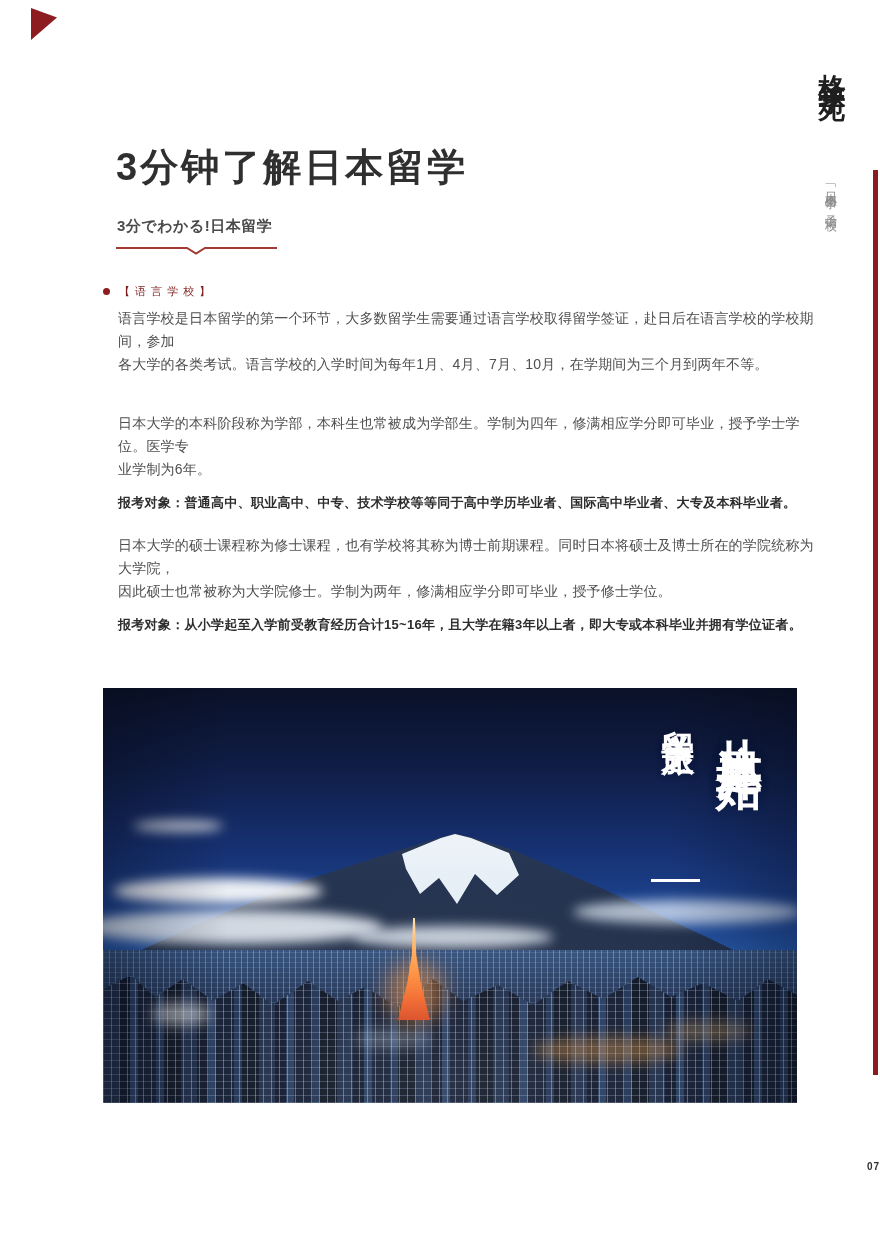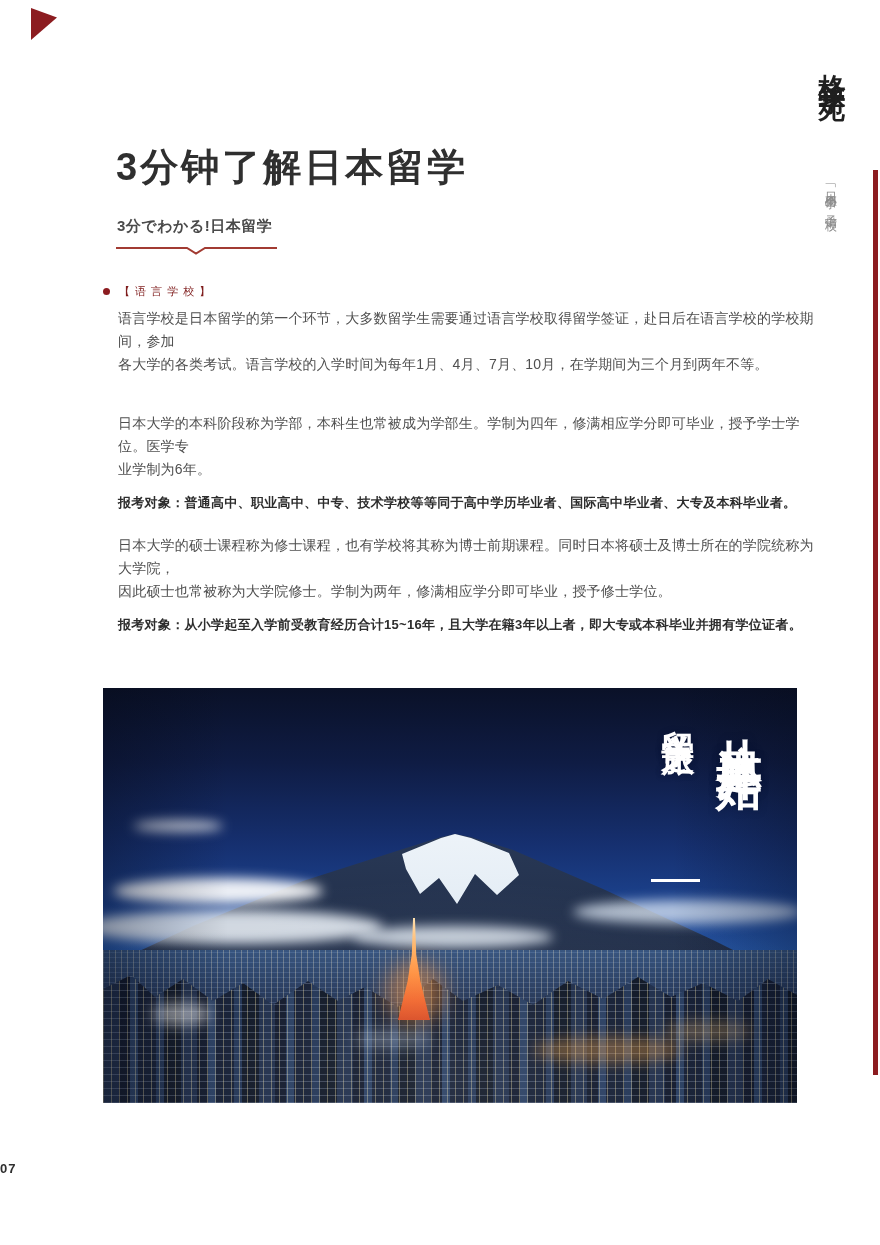--- a/index.html
+++ b/index.html
@@ -138,22 +138,22 @@
     position:absolute;left:548px;top:191px;width:49px;height:3px;background:#ffffff;
   }
   .hero-title{
     position:absolute;left:606px;top:13px;
     writing-mode:vertical-rl;
     color:#ffffff;font-size:46px;font-weight:900;letter-spacing:7px;
     text-shadow:0 0 8px rgba(10,20,50,.4);
   }
   
   .page-number{
-    position:absolute;left:0;right:0;top:1161px;text-align:left;
-    font-size:13px;font-weight:900;letter-spacing:1px;color:var(--ink);
+    position:absolute;left:0;right:0;top:1161px;text-align:right;
+    font-size:10px;font-weight:900;letter-spacing:1px;color:var(--ink);
   }
 </style>
 </head>
 <body>
 
 <div class="corner-tri"></div>
 <div class="side-bar"></div>
 
 <div class="brand">格致学苑</div>
 <div class="brand-tagline">「日本留学の予備校」</div>

